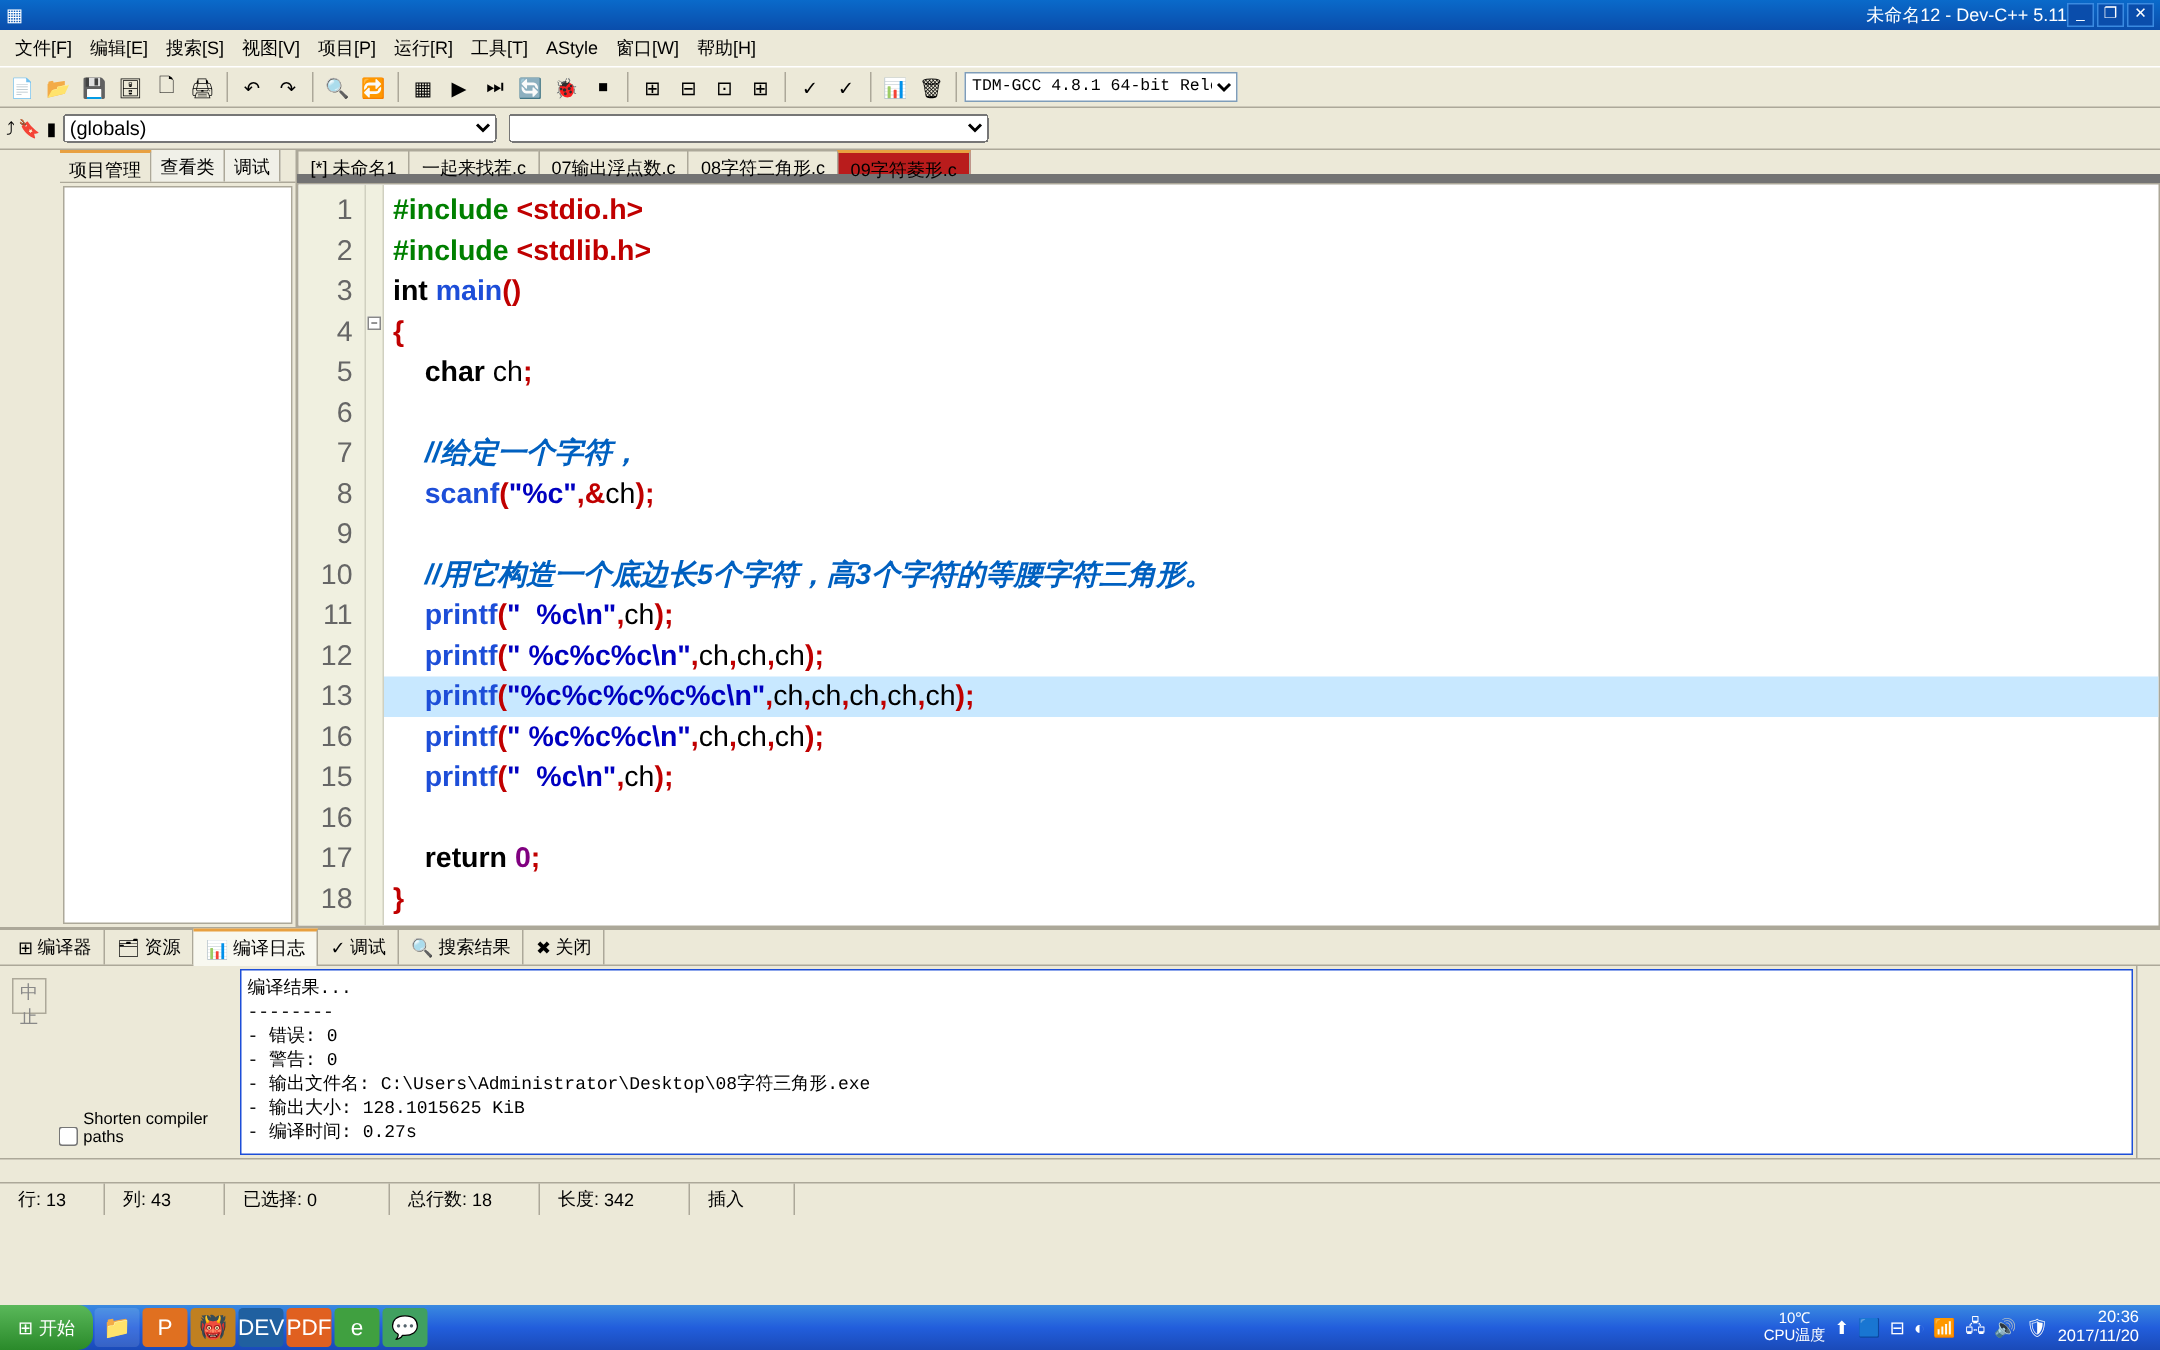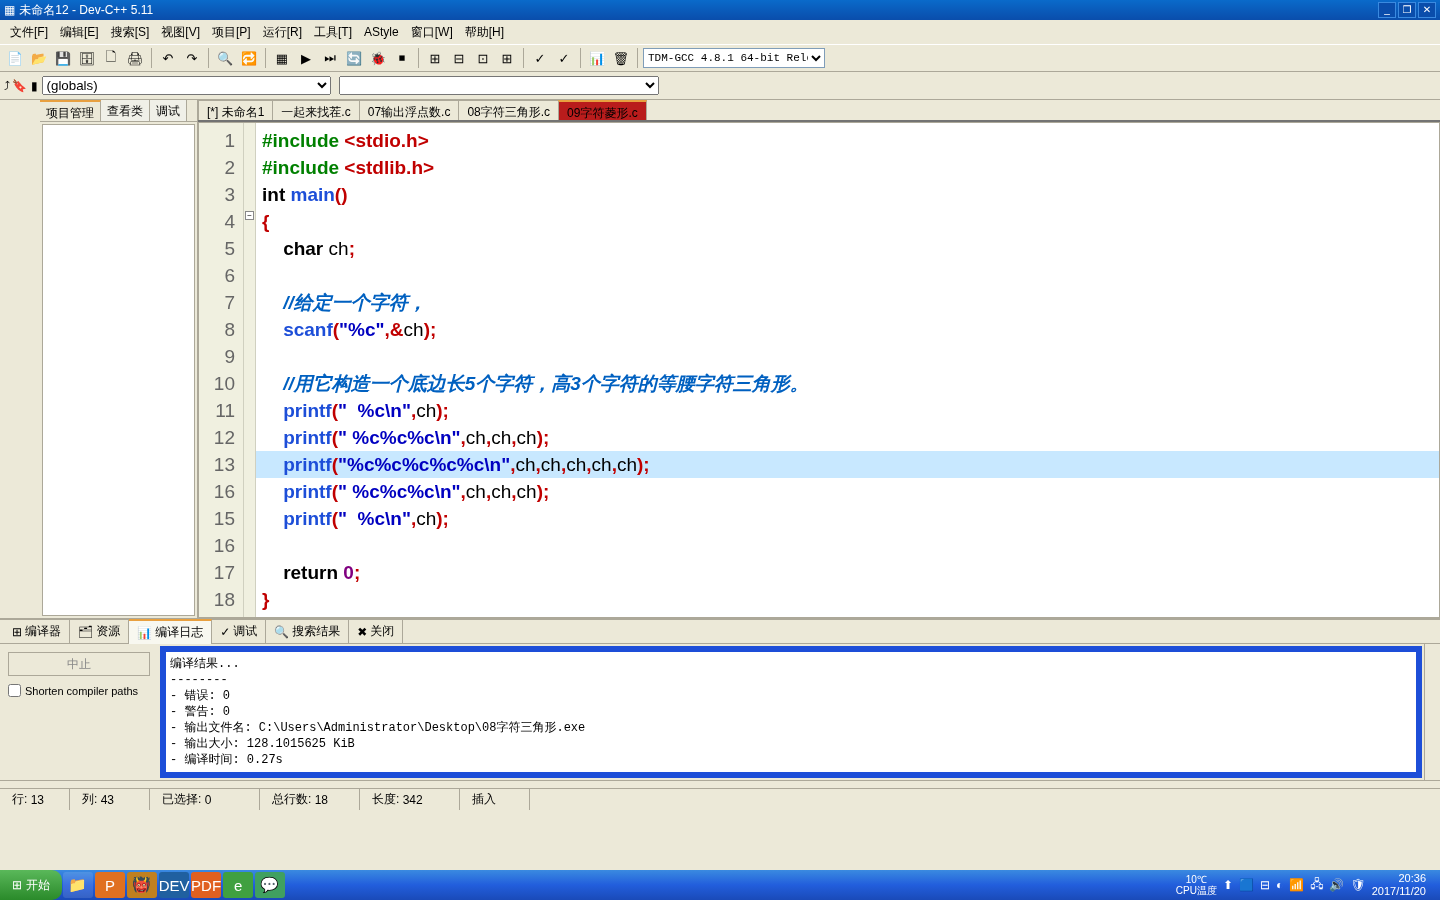--- a/index.html
+++ b/index.html
@@ -1,19 +1,19 @@
 <!DOCTYPE html>
 <html><head>
 <meta charset="utf-8">
 <style>
 * { margin: 0; padding: 0; box-sizing: border-box; font-family: "SimSun", "Microsoft YaHei", sans-serif; }
 body { width: 1440px; height: 900px; background: #ece9d8; overflow: hidden; position: relative; font-size: 12px; }
 
 .titlebar { background: linear-gradient(to bottom, #0a6aca, #0a4dab); color: #fff; height: 20px; display: flex; align-items: center; padding: 0 4px; font-size: 12px; font-family: "Courier New", monospace; }
-.titlebar .title { flex: 1; }
+.titlebar .title { flex: 1; text-align: right; }
 .titlebar .win-btns { display: flex; gap: 2px; }
 .titlebar .win-btn { width: 18px; height: 16px; background: #0a4dab; border: 1px solid #3a8ae0; color: #fff; text-align: center; line-height: 14px; font-size: 10px; cursor: pointer; }
 
 .menubar { background: #ece9d8; height: 20px; display: flex; align-items: center; padding: 12px 4px; font-size: 12px; }
 .menubar .menu-item { padding: 2px 6px; cursor: pointer; }
 
 .toolbar { background: #ece9d8; height: 28px; display: flex; align-items: center; padding: 2px 4px; border-top: 1px solid #fff; border-bottom: 1px solid #aca899; gap: 2px; }
 .toolbar .tbtn { width: 22px; height: 22px; border: 1px solid transparent; display: flex; align-items: center; justify-content: center; font-size: 13px; cursor: pointer; }
 .toolbar .sep { width: 1px; height: 20px; background: #aca899; margin: 0 3px; }
 .toolbar select { height: 20px; font-size: 11px; font-family: "Courier New", monospace; background: #fff; border: 1px solid #7f9db9; }
@@ -21,21 +21,21 @@
 .toolbar2 { background: #ece9d8; height: 28px; display: flex; align-items: center; padding: 2px 4px; border-bottom: 1px solid #aca899; gap: 2px; }
 
 .main { display: flex; height: 518px; padding-left: 40px; }
 .side-tabs { width: 158px; background: #ece9d8; border-right: 1px solid #aca899; display: flex; flex-direction: column; }
 .side-tabs .tab-head { display: flex; height: 22px; border-bottom: 1px solid #aca899; font-size: 12px; }
 .side-tabs .tab-head .t { padding: 3px 6px; border-right: 1px solid #aca899; cursor: pointer; background: #f0f0e8; }
 .side-tabs .tab-head .t.active { background: #ece9d8; border-top: 2px solid #e8a040; }
 .side-tabs .tab-body { flex: 1; background: #fff; border: 1px solid #aca899; margin: 2px; }
 
 .editor-area { flex: 1; display: flex; flex-direction: column; }
-.file-tabs { height: 22px; display: flex; background: #ece9d8; border-bottom: 2px solid #737373; font-size: 12px; }
+.file-tabs { height: 22px; display: flex; background: #ece9d8; border-bottom: 6px solid #737373; font-size: 12px; }
 .file-tabs .ft { padding: 3px 8px; border: 1px solid #aca899; border-bottom: none; background: #ece9d8; cursor: pointer; margin-right: -1px; }
 .file-tabs .ft.active { background: #b91c1c; border-top: 2px solid #e8a040; }
 
 .editor { flex: 1; display: flex; background: #fff; overflow: hidden; border: 1px solid #aca899; }
 .gutter { width: 45px; background: #f0f0e0; text-align: right; padding: 4px 8px 4px 4px; font-family: Consolas, "Courier New", monospace; font-size: 19px; color: #666; line-height: 27px; border-right: 1px solid #d0d0c0; }
 .fold { width: 12px; background: #f0f0e0; border-right: 1px solid #d0d0c0; position: relative; }
 .fold .fm { position: absolute; left: 1px; width: 9px; height: 9px; border: 1px solid #888; background: #fff; font-size: 8px; line-height: 7px; text-align: center; }
 .code { flex: 1; font-family: Consolas, "Courier New", monospace; font-size: 19px; line-height: 27px; padding: 4px 6px; white-space: pre; position: relative; }
 .code .line { height: 27px; }
 .code .hl { background: #c8e8ff; display: block; margin: 0 -6px; padding: 0 6px; }
@@ -47,24 +47,24 @@
 .str { color: #0000c0; font-weight: bold; }
 .num { color: #800080; font-weight: bold; }
 .cm { color: #0060c0; font-style: italic; font-weight: bold; }
 .op { color: #c00000; font-weight: bold; }
 
 .bottom-panel { height: 170px; display: flex; flex-direction: column; border-top: 2px solid #aca899; }
 .bp-tabs { height: 24px; display: flex; align-items: center; background: #ece9d8; font-size: 12px; border-bottom: 1px solid #aca899; padding: 0 4px; gap: 0; }
 .bp-tabs .bt { padding: 3px 8px; cursor: pointer; display: flex; align-items: center; gap: 3px; border-right: 1px solid #aca899; }
 .bp-tabs .bt.active { background: #f8f8f0; border-top: 2px solid #e8a040; }
 .bp-body { flex: 1; display: flex; }
-.bp-left { width: 158px; padding: 8px; display: flex; flex-direction: column; gap: 8px; }
+.bp-left { width: 158px; padding: 8px; display: flex; flex-direction: row; gap: 8px; }
 .bp-left button { height: 24px; font-size: 12px; background: #ece9d8; border: 1px solid #aca899; color: #888; }
 .bp-left label { font-size: 11px; display: flex; align-items: flex-end; gap: 4px; }
-.bp-out { flex: 1; background: #fff; border: 6px solid #1d4ed8; margin: 2px; padding: 4px; font-family: "SimSun", "Courier New", monospace; font-size: 12px; line-height: 16px; white-space: pre; overflow: auto; }
+.bp-out { flex: 1; background: #fff; border: 1px solid #1d4ed8; margin: 2px; padding: 4px; font-family: "SimSun", "Courier New", monospace; font-size: 12px; line-height: 16px; white-space: pre; overflow: auto; }
 .scrollbar-v { width: 16px; background: #ece9d8; border-left: 1px solid #aca899; }
 .scrollbar-h { height: 16px; background: #ece9d8; border-top: 1px solid #aca899; }
 
 .statusbar { height: 22px; background: #ece9d8; display: flex; align-items: center; font-size: 12px; border-top: 1px solid #aca899; }
 .statusbar .cell { padding: 0 12px; border-right: 1px solid #aca899; height: 100%; display: flex; align-items: center; }
 
 .taskbar { position: absolute; bottom: 0; left: 0; right: 0; height: 30px; background: linear-gradient(to bottom, #3a8ae0, #225edc, #1a4ab8); display: flex; align-items: center; color: #fff; font-size: 12px; }
 .taskbar .start { background: linear-gradient(to bottom, #5ab85a, #2a8a2a); height: 100%; padding: 0 12px; display: flex; align-items: center; gap: 4px; border-radius: 0 10px 10px 0; cursor: pointer; }
 .taskbar .tb-icon { width: 30px; height: 26px; margin: 0 1px; background: rgba(255,255,255,0.12); border-radius: 3px; display: flex; align-items: center; justify-content: center; font-size: 15px; cursor: pointer; }
 .taskbar .tray { margin-left: auto; display: flex; align-items: center; gap: 6px; padding: 0 8px; font-size: 11px; }

